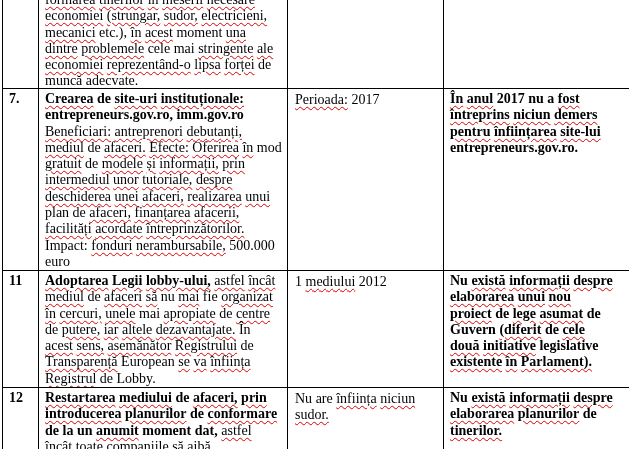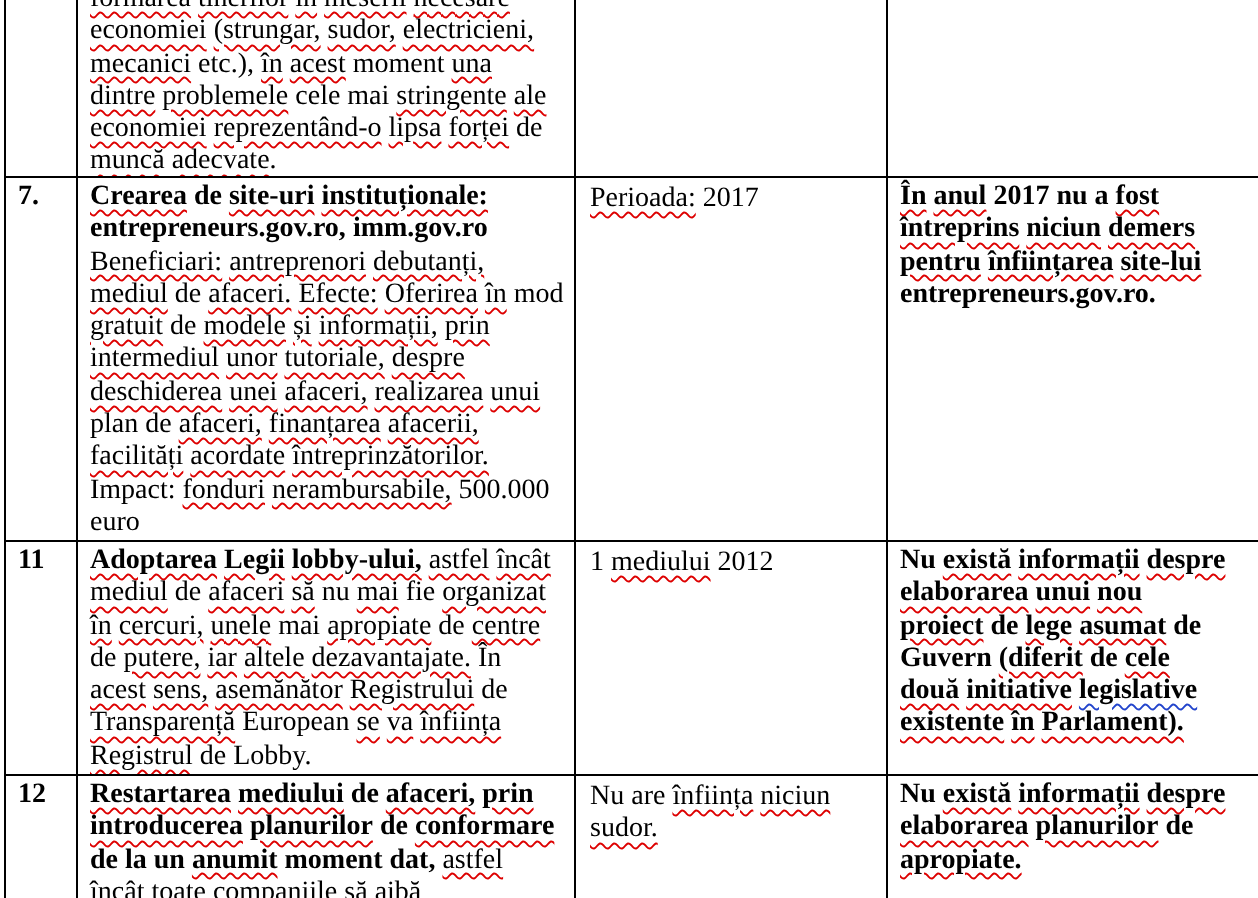--- a/index.html
+++ b/index.html
@@ -44,21 +44,20 @@
   .clip-top { margin-top: -10px; }
   .b { font-weight: bold; }
   .wr {
     text-decoration: underline;
     text-decoration-style: wavy;
     text-decoration-color: #dd0000;
     text-decoration-thickness: 1px;
     text-underline-offset: 2px;
   }
   .wb {
-    text-decoration: underline;
     text-decoration-style: wavy;
     text-decoration-color: #2244cc;
     text-decoration-thickness: 1px;
     text-underline-offset: 2px;
   }
 </style>
 </head>
 <body>
 
 <div class="page">
@@ -77,16 +76,16 @@
     <div class="cell status"><span class="b wr">În</span> <span class="b wr">anul</span> <span class="b">2017</span> <span class="b">nu</span> <span class="b">a</span> <span class="b wr">fost</span> <span class="b wr">întreprins</span> <span class="b wr">niciun</span> <span class="b wr">demers</span> <span class="b wr">pentru</span> <span class="b wr">înființarea</span> <span class="b wr">site-lui</span> <span class="b">entrepreneurs.gov.ro.</span></div>
 
     <div class="cell nr">11</div>
     <div class="cell action"><span class="b wr">Adoptarea</span> <span class="b wr">Legii</span> <span class="b wr">lobby-ului,</span> <span class="wr">astfel</span> <span class="wr">încât</span> <span class="wr">mediul</span> <span>de</span> <span class="wr">afaceri</span> <span class="wr">să</span> <span>nu</span> <span class="wr">mai</span> <span>fie</span> <span class="wr">organizat</span> <span class="wr">în</span> <span class="wr">cercuri,</span> <span class="wr">unele</span> <span>mai</span> <span class="wr">apropiate</span> <span>de</span> <span class="wr">centre</span> <span>de</span> <span class="wr">putere,</span> <span class="wr">iar</span> <span class="wr">altele</span> <span class="wr">dezavantajate.</span> <span>În</span> <span class="wr">acest</span> <span class="wr">sens,</span> <span class="wr">asemănător</span> <span class="wr">Registrului</span> <span>de</span> <span class="wr">Transparență</span> <span>European</span> <span class="wr">se</span> <span class="wr">va</span> <span class="wr">înființa</span> <span class="wr">Registrul</span> <span>de</span> <span>Lobby.</span></div>
     <div class="cell deadline"><span>1</span> <span class="wr">mediului</span> <span>2012</span></div>
     <div class="cell status"><span class="b">Nu</span> <span class="b wr">există</span> <span class="b wr">informații</span> <span class="b wr">despre</span> <span class="b wr">elaborarea</span> <span class="b wr">unui</span> <span class="b wr">nou</span> <span class="b wr">proiect</span> <span class="b">de</span> <span class="b wr">lege</span> <span class="b wr">asumat</span> <span class="b">de</span> <span class="b">Guvern</span> <span class="b wr">(diferit</span> <span class="b">de</span> <span class="b wr">cele</span> <span class="b wr">două</span> <span class="b wr">initiative</span> <span class="b wb">legislative</span> <span class="b wr">existente</span> <span class="b wr">în</span> <span class="b wr">Parlament).</span></div>
 
     <div class="cell nr">12</div>
     <div class="cell action"><span class="b wr">Restartarea</span> <span class="b wr">mediului</span> <span class="b">de</span> <span class="b wr">afaceri,</span> <span class="b wr">prin</span> <span class="b wr">introducerea</span> <span class="b wr">planurilor</span> <span class="b">de</span> <span class="b wr">conformare</span> <span class="b">de</span> <span class="b">la</span> <span class="b">un</span> <span class="b wr">anumit</span> <span class="b">moment</span> <span class="b">dat,</span> <span class="wr">astfel</span> <span class="wr">încât</span> <span class="wr">toate</span> <span class="wr">companiile</span> <span class="wr">să</span> <span class="wr">aibă</span></div>
     <div class="cell deadline"><span>Nu</span> <span>are</span> <span class="wr">înființa</span> <span class="wr">niciun</span> <span class="wr">sudor.</span></div>
-    <div class="cell status"><span class="b">Nu</span> <span class="b wr">există</span> <span class="b wr">informații</span> <span class="b wr">despre</span> <span class="b wr">elaborarea</span> <span class="b wr">planurilor</span> <span class="b">de</span> <span class="b wr">apropiate.</span></div>
+    <div class="cell status"><span class="b">Nu</span> <span class="b wr">există</span> <span class="b wr">informații</span> <span class="b wr">despre</span> <span class="b wr">elaborarea</span> <span class="b wr">planurilor</span> <span class="b">de</span> <span class="b wr">tinerilor.</span></div>
 
   </div>
 </div>
 
 </body></html>

